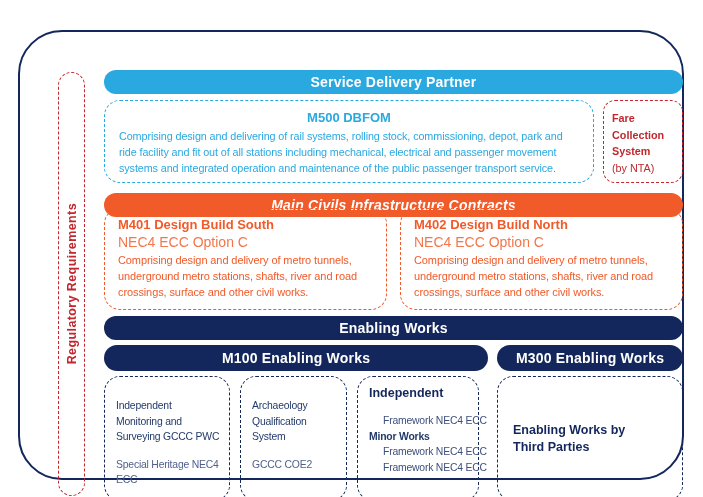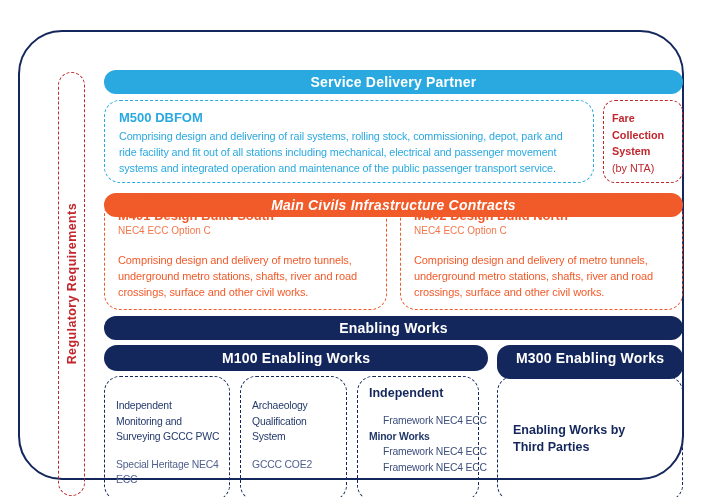--- a/index.html
+++ b/index.html
@@ -30,42 +30,42 @@
   }
   .bar-sdp { background: #29A9E0; }
   .bar-civils { background: #F15A29; margin-top: 10px; font-style: italic; }
   .bar-enabling { background: #14275C; margin-top: 6px; }
 
   .row-m500 { display: flex; gap: 9px; margin-top: 6px; height: 83px; }
   .m500-box {
     flex: 1; border: 1.8px dashed #29A9E0; border-radius: 16px;
     padding: 9px 14px; color: #2AA9E0; background: #fff;
   }
-  .m500-title { font-weight: bold; font-size: 13px; margin-bottom: 3px; }
+  .m500-title { font-weight: bold; font-size: 13px; margin-bottom: 3px; text-align: center; }
   .m500-desc { font-size: 10.8px; line-height: 1.5; letter-spacing: -0.1px; }
 
   .fare-box {
     width: 80px; border: 1.5px dashed #C1272D; border-radius: 12px;
     padding: 9px 8px; color: #C1272D; font-size: 10.8px; line-height: 1.55;
   }
   .fare-line { font-weight: bold; }
   .fare-note { font-weight: normal; }
 
   .row-m4 { display: flex; gap: 13px; margin-top: 7px; height: 86px; align-items: flex-end; }
   .mc-box {
     flex: 1; border: 1.8px dashed #F15A29; border-radius: 16px;
     padding: 8px 13px; color: #F15A29;
   }
   .mc-title { font-weight: bold; font-size: 13px; margin-bottom: 2px; }
-  .mc-sub { font-size: 10px; color: #F4764B; margin-bottom: 17px; }
+  .mc-sub { font-size: 14px; color: #F4764B; margin-bottom: 3px; }
   .mc-desc { font-size: 11px; line-height: 1.45; letter-spacing: -0.1px; }
 
   .row-m100 { display: flex; justify-content: space-between; margin-top: 5px; height: 26px; }
   .bar-m100 { background: #14275C; width: 384px; height: 26px; line-height: 26px; }
-  .bar-m300 { background: #14275C; width: 186px; height: 34px; line-height: 26px; }
+  .bar-m300 { background: #14275C; width: 186px; height: 26px; line-height: 26px; }
 
   .row-bottom { display: flex; margin-top: 5px; height: 125px; }
   .nbox {
     border: 1.8px dashed #14275C; border-radius: 16px; color: #14275C;
     padding: 9px 9px 9px 11px; height: 125px;
   }
   .nbox-heading { font-weight: bold; font-size: 12.5px; line-height: 1.2; color: #14275C; }
   .nbox-body { font-size: 10.4px; line-height: 1.5; letter-spacing: -0.2px; color: #233A6B; }
   .box-contracts { width: 126px; margin-right: 10px; }
   .box-qual { width: 107px; margin-right: 10px; }

